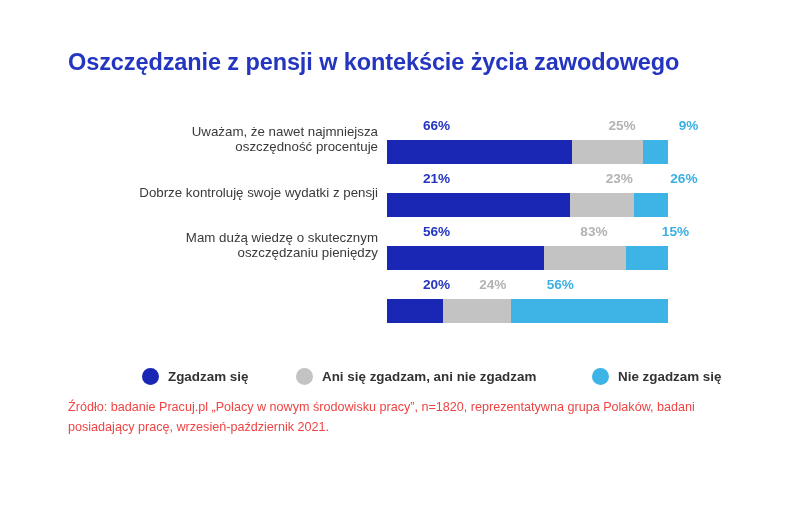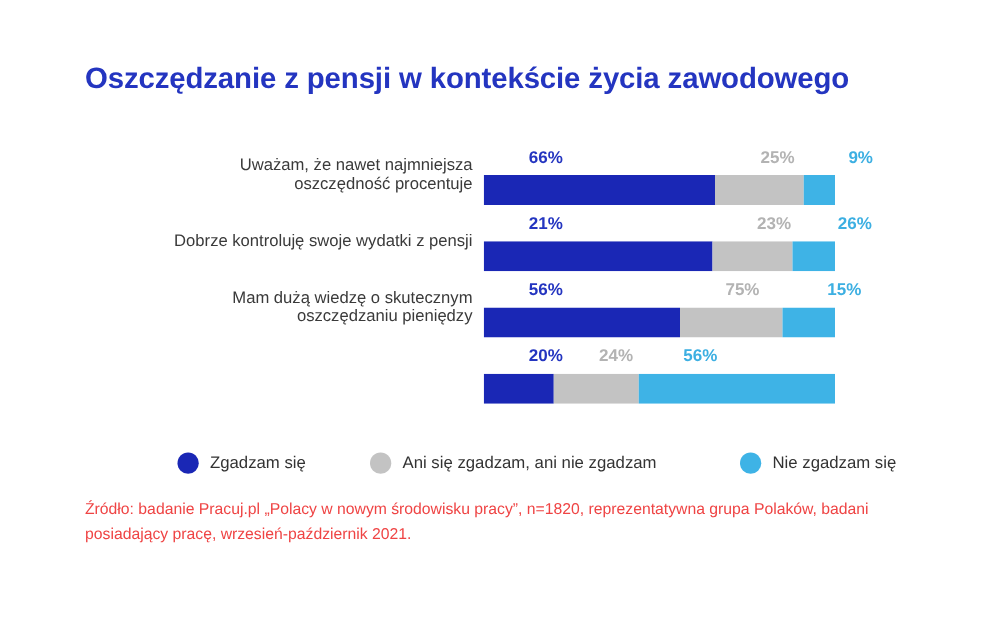--- a/index.html
+++ b/index.html
@@ -105,22 +105,24 @@
     position: absolute;
     left: 0;
     top: 362px;
     width: 800px;
     height: 28px;
   }
   .legend-item {
     position: absolute;
     top: 0;
     display: flex;
+    align-items: center;
     height: 28px;
     white-space: nowrap;
+    font-weight: bold;
   }
   .legend-item-0 { left: 142px; }
   .legend-item-1 { left: 296px; }
   .legend-item-2 { left: 592px; }
 
   .legend-dot {
     width: 17px;
     height: 17px;
     border-radius: 50%;
     margin-right: 9px;
@@ -178,21 +180,21 @@
         <div class="seg seg-neutral" style="width: 23%;"></div>
         <div class="seg seg-disagree" style="width: 12%;"></div>
       </div>
     </div>
 
     <div class="bar-row">
       <div class="row-label">Mam dużą wiedzę o skutecznym
 oszczędzaniu pieniędzy</div>
       <div class="value-strip">
         <span class="value value-agree" style="left: 0%;">56%</span>
-        <span class="value value-neutral" style="left: 56%;">75%</span>
+        <span class="value value-neutral" style="left: 56%;">83%</span>
         <span class="value value-disagree" style="left: 85%;">15%</span>
       </div>
       <div class="bar-track">
         <div class="seg seg-agree" style="width: 56%;"></div>
         <div class="seg seg-neutral" style="width: 29%;"></div>
         <div class="seg seg-disagree" style="width: 15%;"></div>
       </div>
     </div>
 
     <div class="bar-row">

